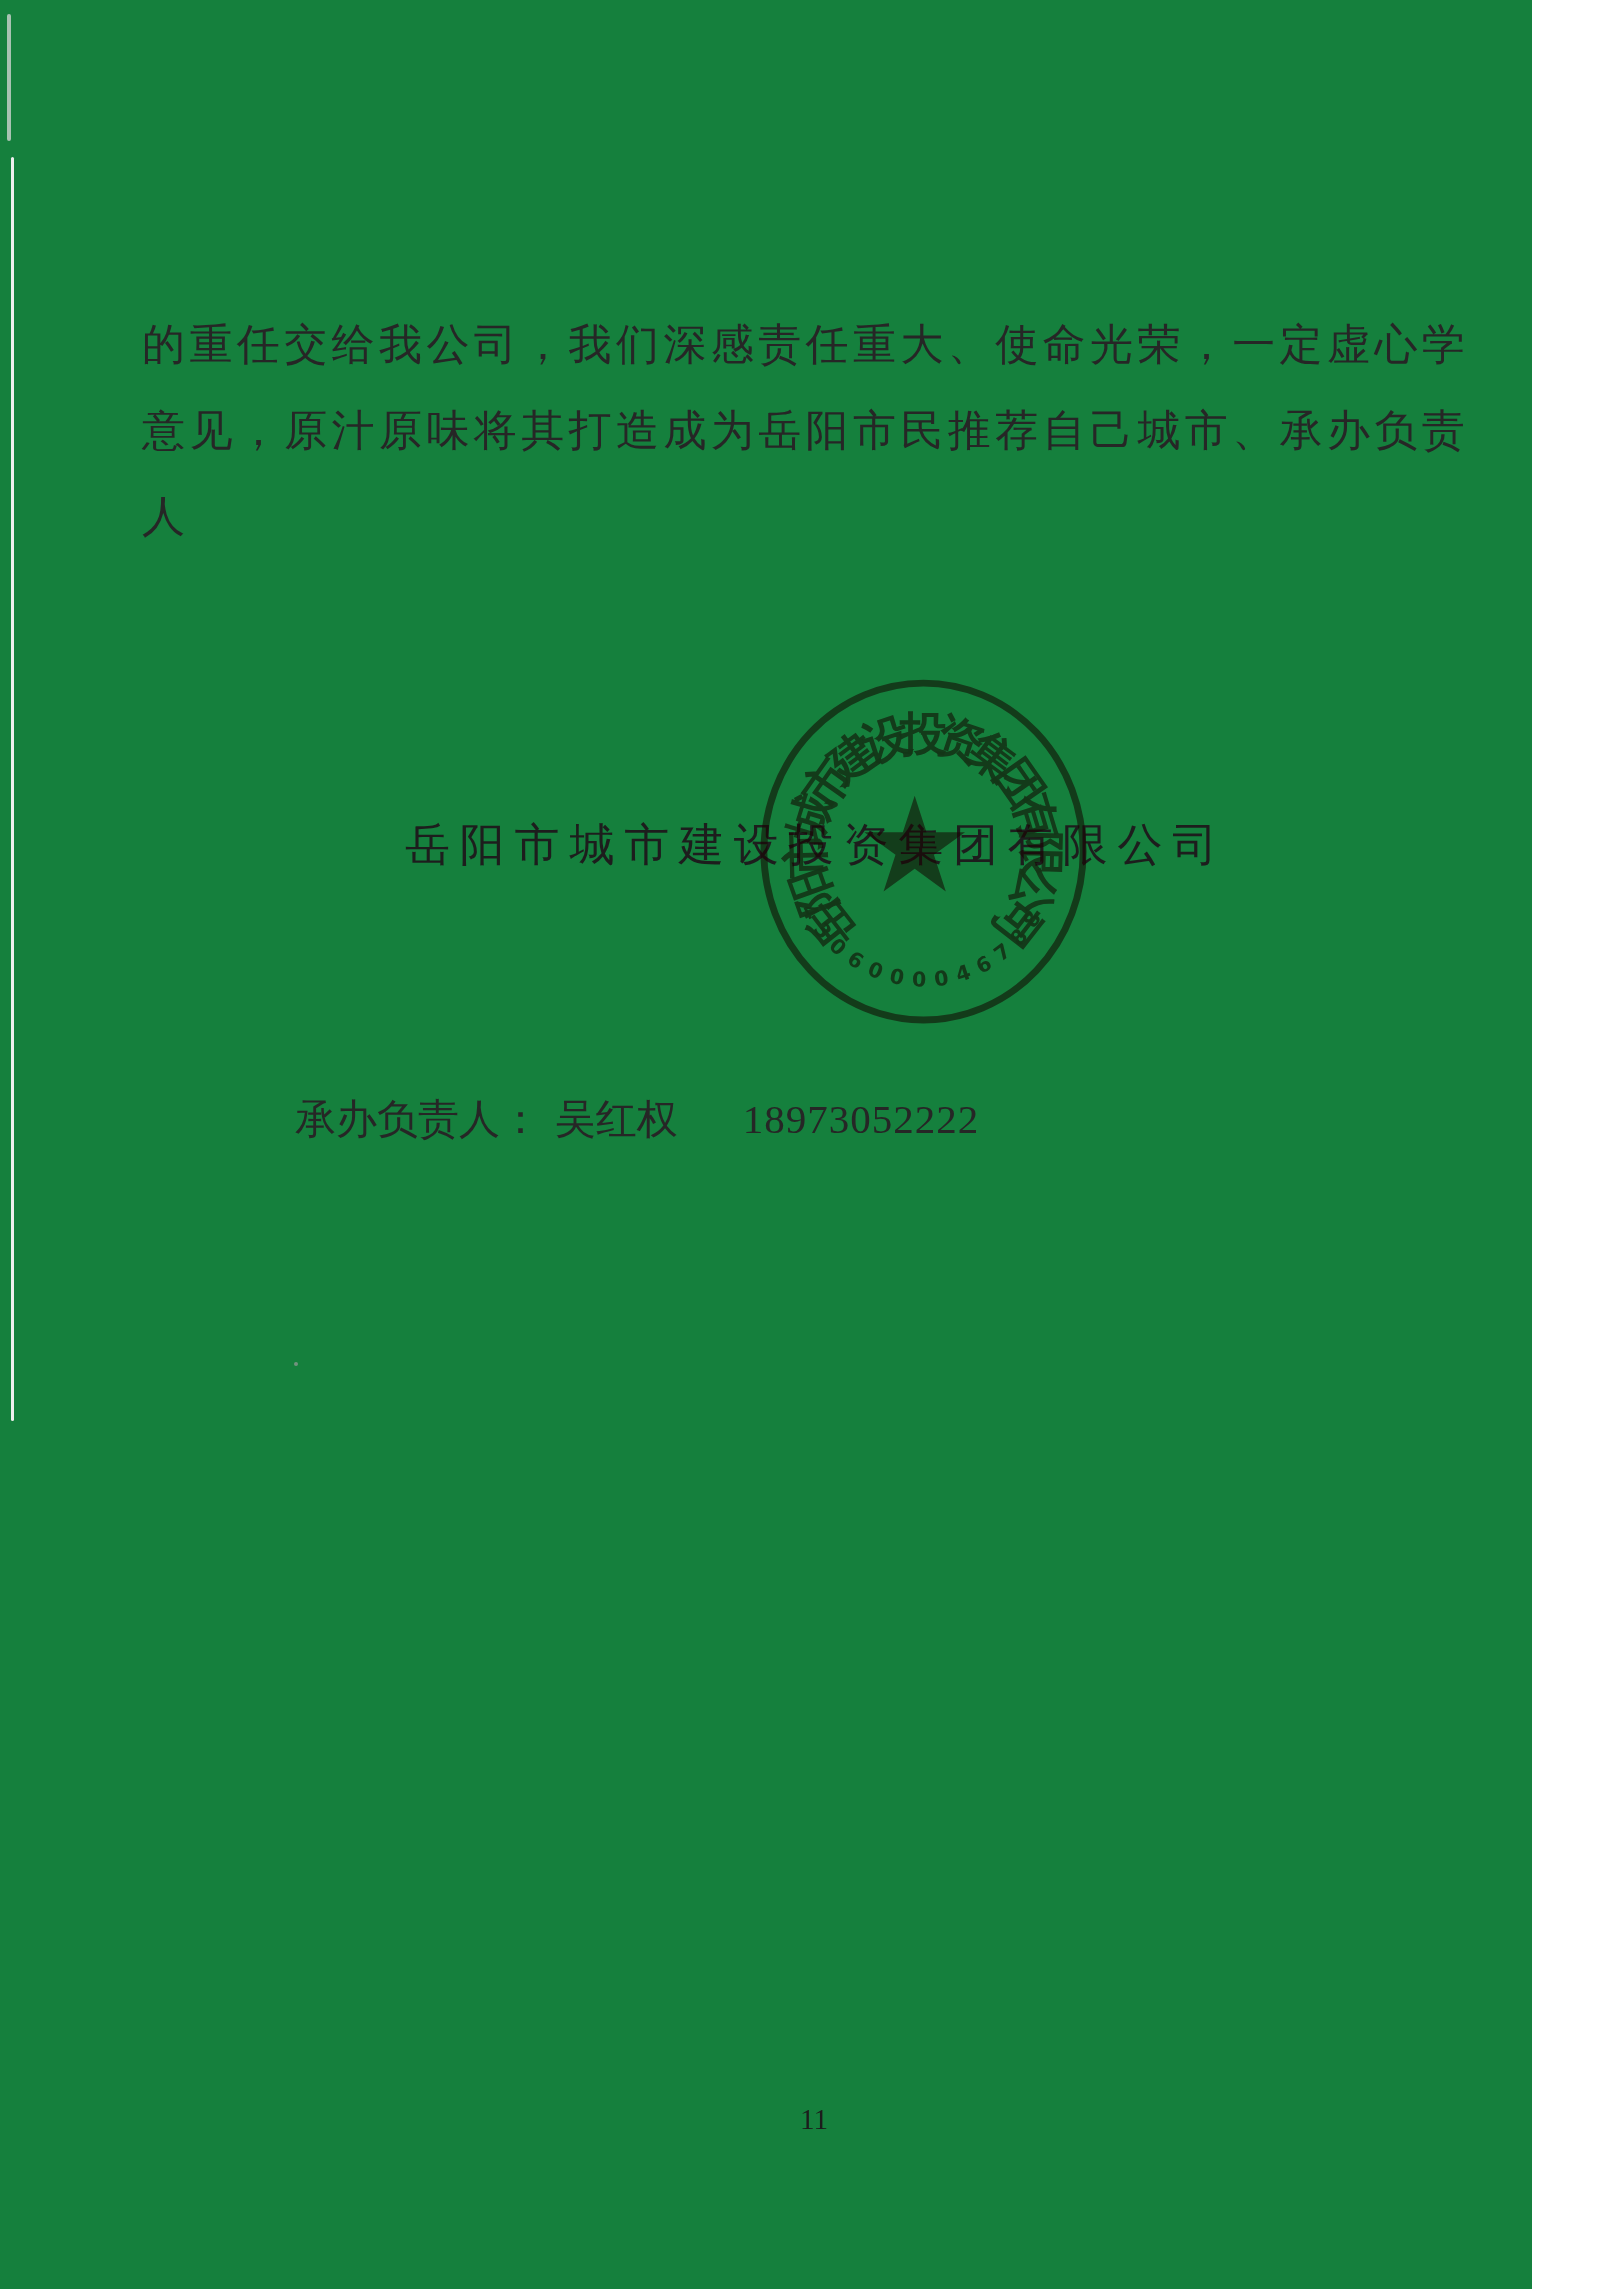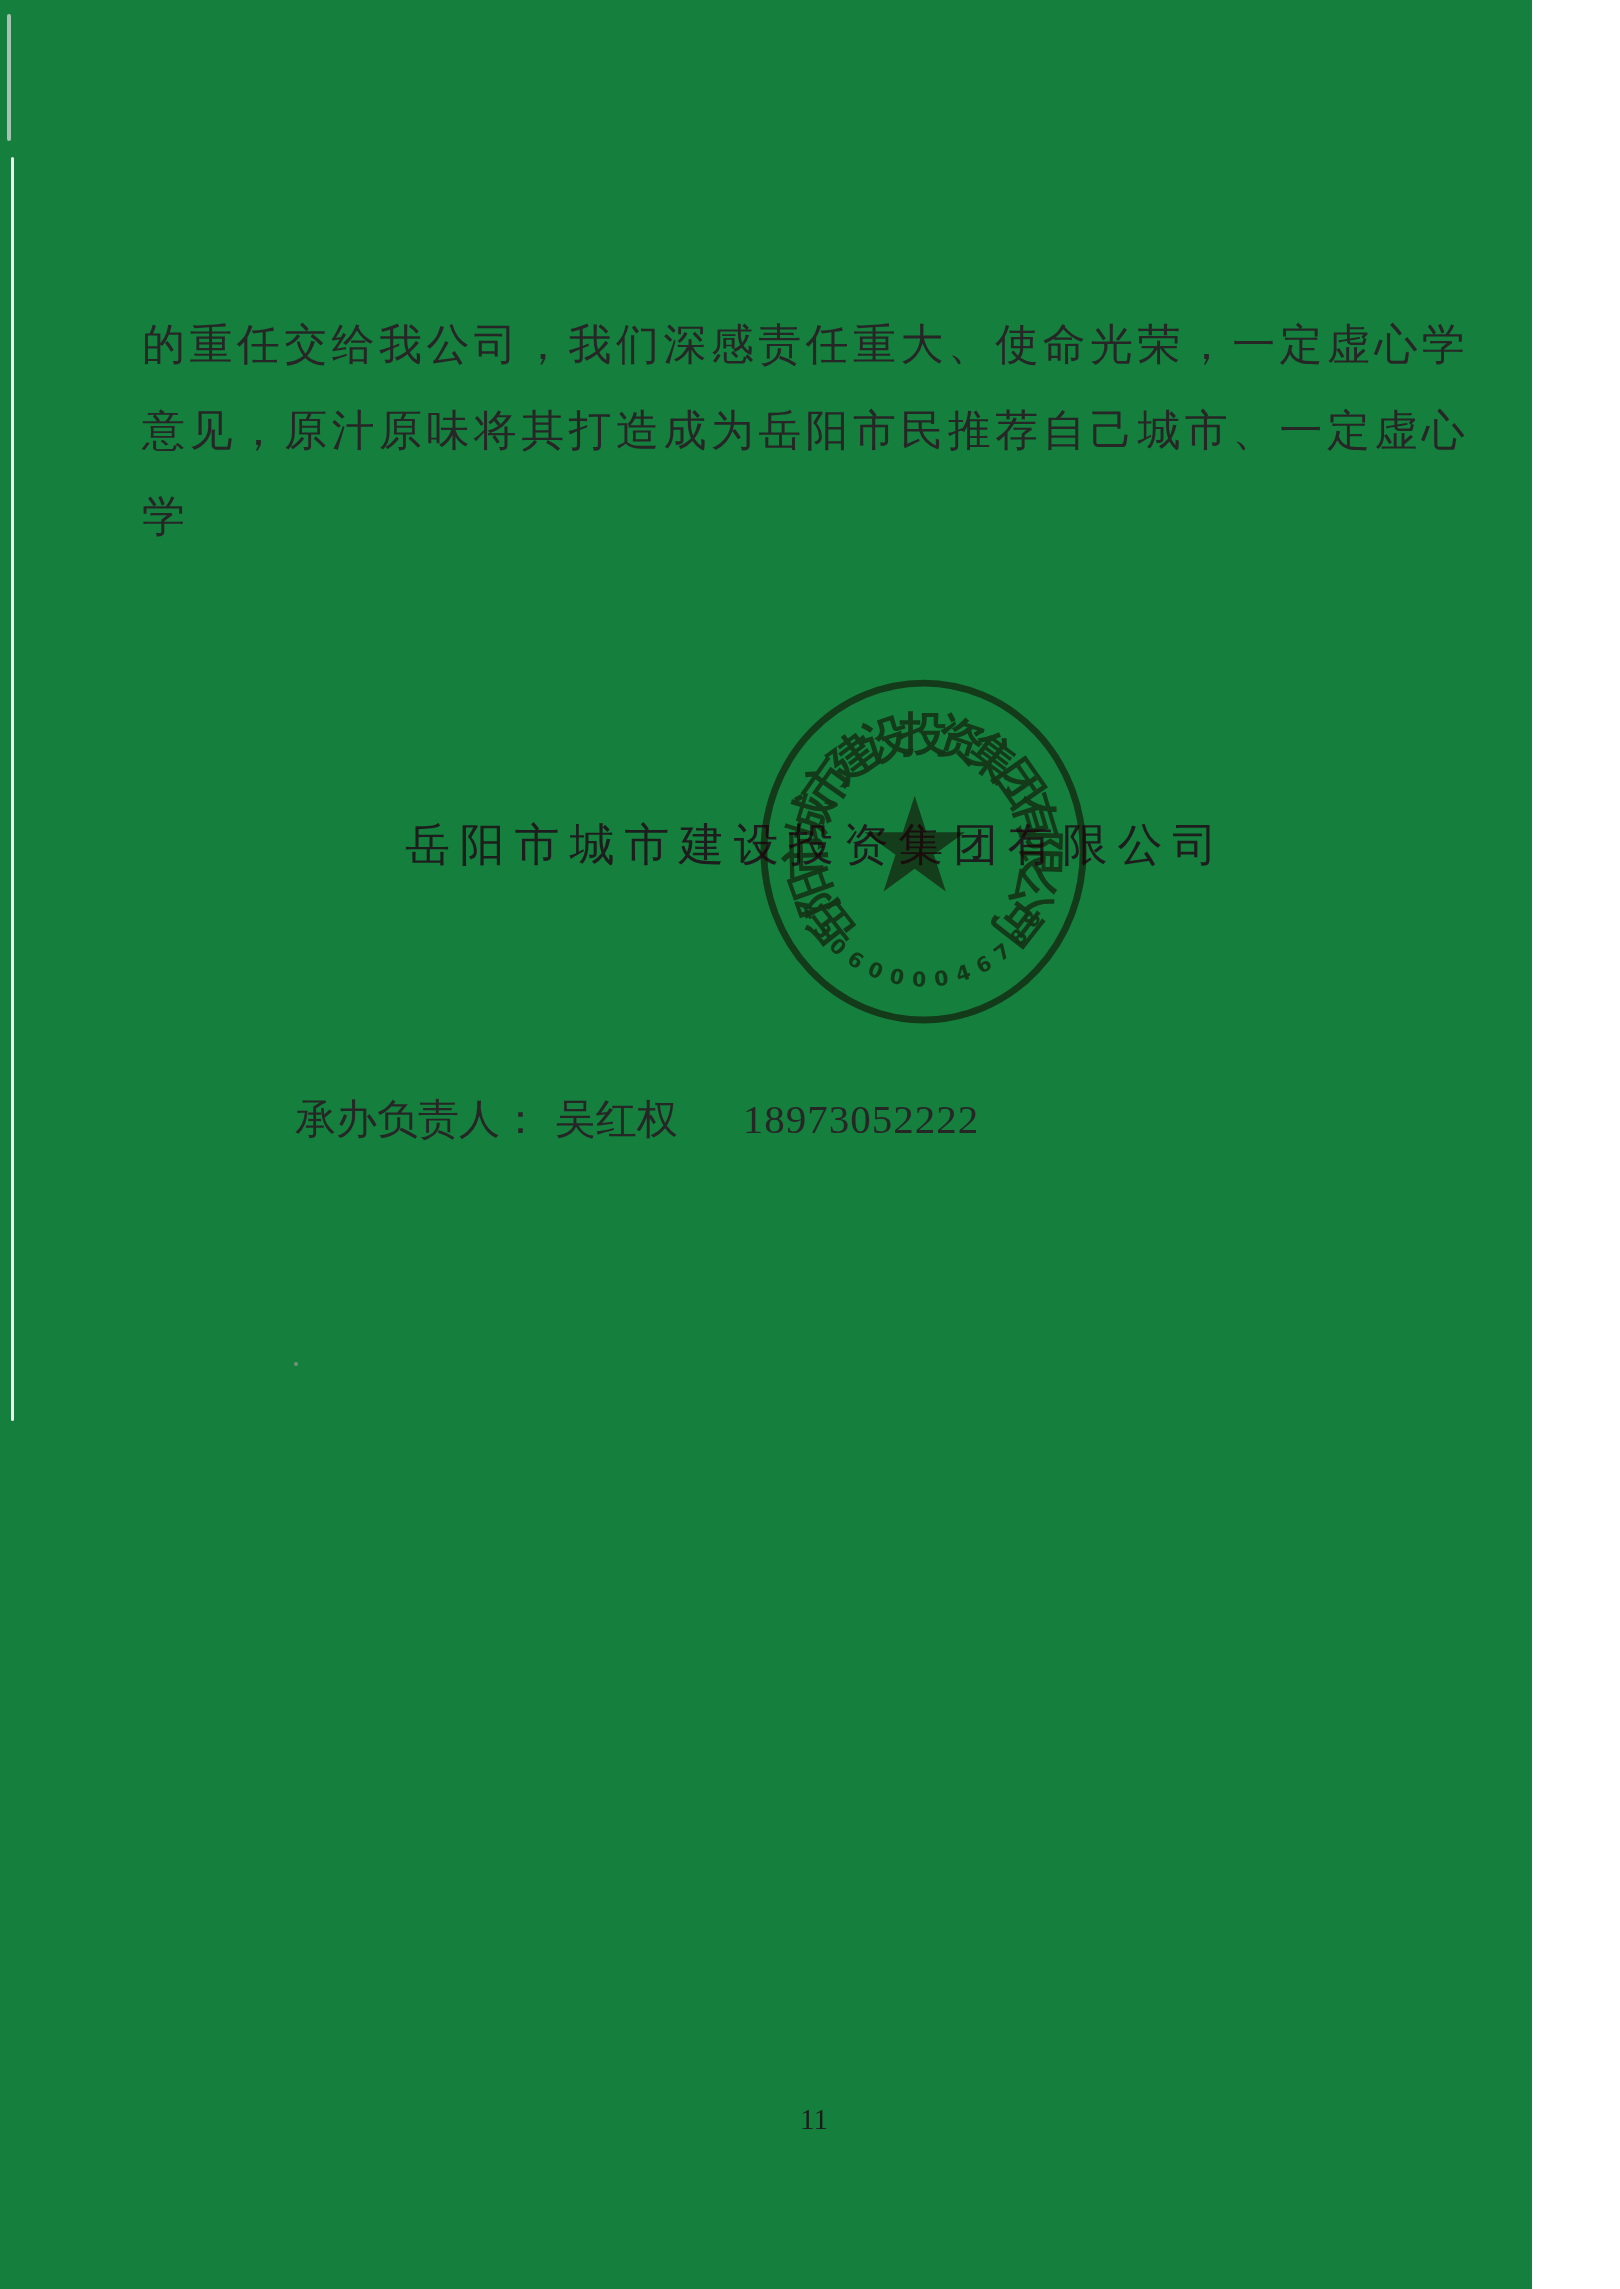--- a/index.html
+++ b/index.html
@@ -98,21 +98,21 @@
 <body>
 
 <div class="page">
 
   <div class="artifact-a"></div>
   <div class="artifact-b"></div>
   <div class="artifact-dot"></div>
 
   <div class="paragraph">
     <div>的重任交给我公司，我们深感责任重大、使命光荣，一定虚心学</div>
-    <div>意见，原汁原味将其打造成为岳阳市民推荐自己城市、一定虚心学</div>
+    <div>意见，原汁原味将其打造成为岳阳市民推荐自己城市、承办负责人</div>
   </div>
 
   <div class="sig-company">岳阳市城市建设投资集团有限公司</div>
 
   <svg id="seal-svg" class="seal" viewBox="0 0 338 360" xmlns="http://www.w3.org/2000/svg">
     <ellipse cx="169" cy="179" rx="163" ry="172" fill="none" stroke="#d95549" stroke-width="7" opacity="0.92"></ellipse>
     <polygon points="160,122 172.1,159.3 211.4,159.3 179.6,182.4 191.8,219.7 160,196.6 128.2,219.7 140.4,182.4 108.6,159.3 147.9,159.3" fill="#d95549" opacity="0.9"></polygon>
     <g id="seal-ring-text">
         <text class="seal-ring-char" fill="#d95549" transform="translate(87.0,243.0) rotate(-128.0)">岳</text>
         <text class="seal-ring-char" fill="#d95549" transform="translate(71.1,214.1) rotate(-109.7)">阳</text>

